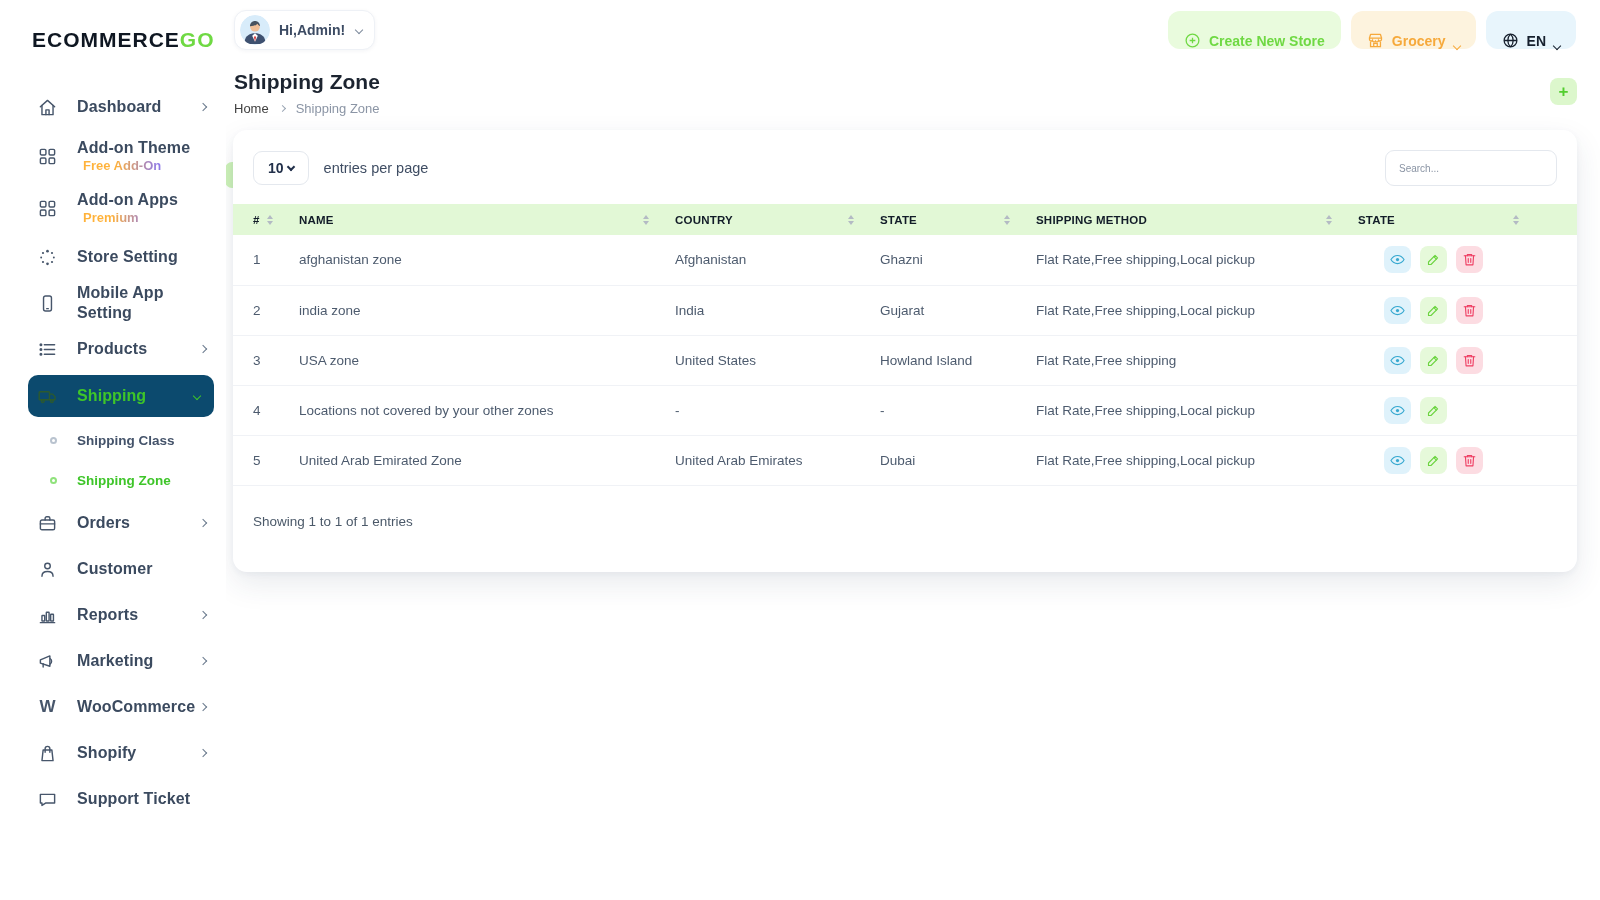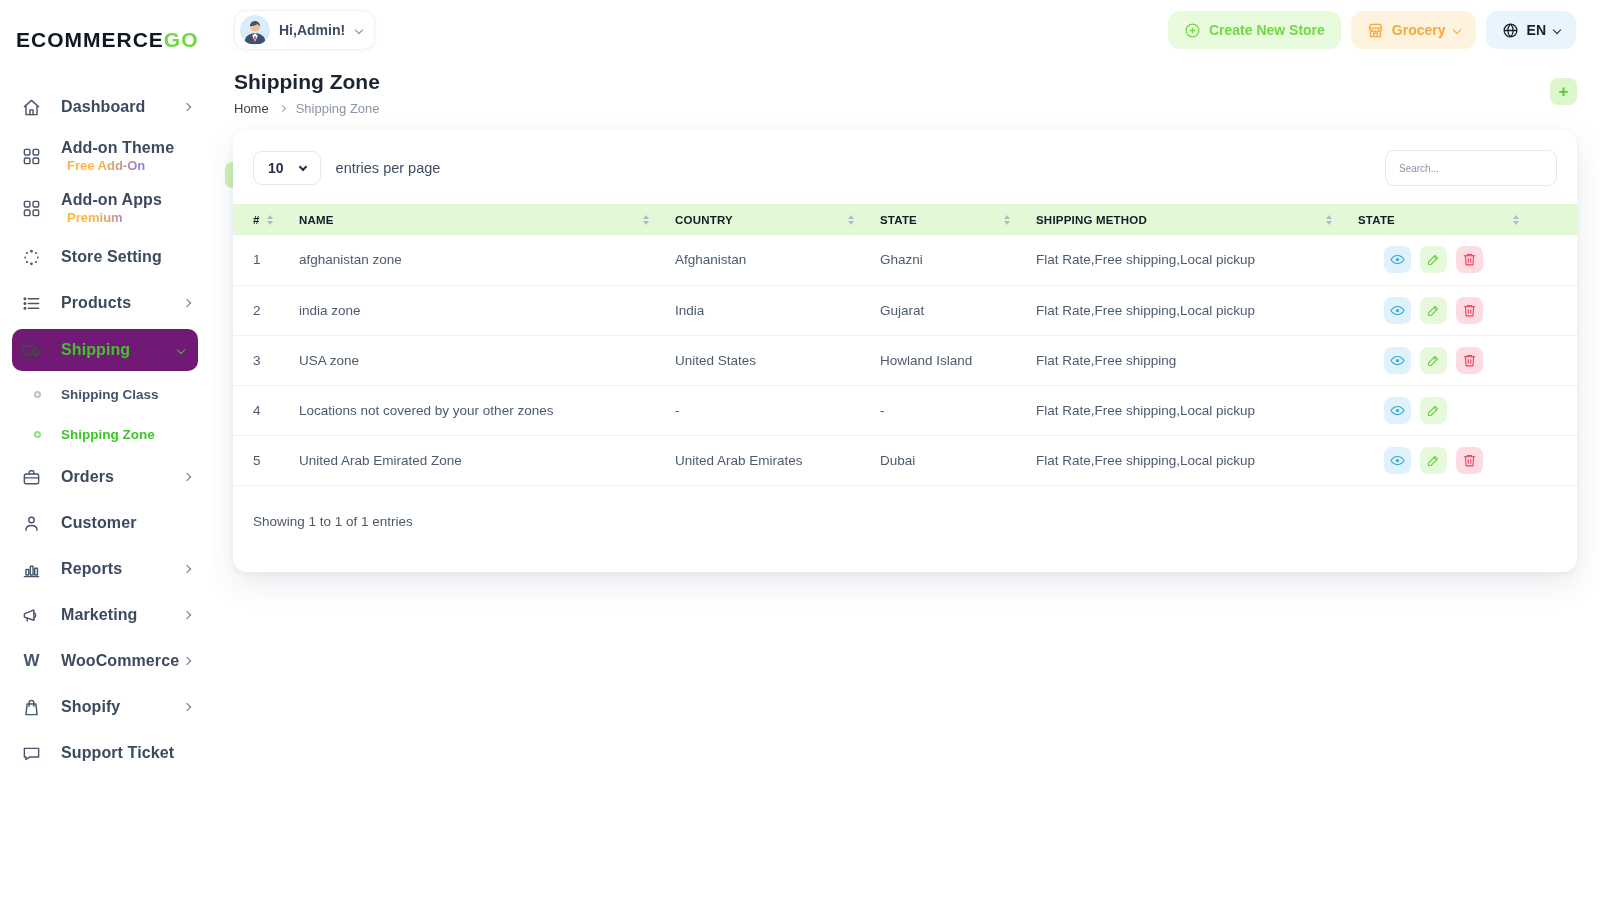--- a/index.html
+++ b/index.html
@@ -1,55 +1,55 @@
 <!DOCTYPE html>
 <html><head>
 <meta charset="utf-8">
 <style>
   *{margin:0;padding:0;box-sizing:border-box}
   html,body{width:1600px;height:900px;overflow:hidden;background:#fff;
     font-family:"Liberation Sans","DejaVu Sans",sans-serif;color:#3b4a5f}
 
   
-  .sidebar{position:fixed;left:0;top:0;width:210px;height:862px;background:#fff;z-index:6;overflow:hidden}
+  .sidebar{position:fixed;left:16px;top:0;width:210px;height:862px;background:#fff;z-index:6;overflow:hidden}
   .logo{padding:28px 0 24px 16px;font-size:21px;font-weight:800;letter-spacing:1px}
   .logo .b{color:#0f1722}.logo .g{color:#6fd943}
   .nav{padding-top:8px}
   .nav-item{display:flex;align-items:center;height:46px;padding:0 20px 0 22px;cursor:pointer}
   .nav-item .ic{width:19px;height:19px;color:#47566b;flex:none;display:flex;align-items:center;justify-content:center}
   .nav-item .ic svg{width:100%;height:100%}
   .nav-item .ic .wletter{font-size:17px;font-weight:600;color:#47566b}
   .lblwrap{margin-left:20px;line-height:1.25}
   .nav-lbl{font-size:16px;font-weight:600;color:#3b4a5f;letter-spacing:.1px}
   .nav-sub{font-size:13px;font-weight:700;margin-left:6px;
     background:linear-gradient(90deg,#ffb23a 30%,#8f7ae8 70%);
     -webkit-background-clip:text;background-clip:text;color:transparent}
   .nav-item.twoline{height:52px}
   .chev-wrap{margin-left:auto;color:#68788c;display:flex}
   .chev{display:inline-block;width:6px;height:6px;border-right:1.8px solid currentColor;border-bottom:1.8px solid currentColor;transform:rotate(-45deg)}
   .chev.down{transform:rotate(45deg)}
-  .nav-item.active-pill{background:#701a75;border-radius:10px;margin:3px 12px;height:42px;padding:0 14px 0 10px}
+  .nav-item.active-pill{background:#0c4a6e;border-radius:10px;margin:3px 12px;height:42px;padding:0 14px 0 10px}
   .nav-item.active-pill .nav-lbl{color:#3ec529}
   .nav-item.active-pill .ic{color:#2c5a2e}
   .nav-item.active-pill .chev-wrap{color:#3ec529}
   .subitem{display:flex;align-items:center;height:40px;padding-left:34px;cursor:pointer}
   .subitem .dot{width:7px;height:7px;border:2px solid #b9c3cf;border-radius:50%;margin-right:20px;flex:none}
   .subitem .sub-lbl{font-size:13.5px;font-weight:600;color:#44536a}
   .subitem.active .sub-lbl{color:#3ec529;font-weight:700}
   .subitem.active .dot{border-color:#90e27c}
 
   
   .topbar{margin-left:210px;display:flex;align-items:center;justify-content:space-between;padding:10px 24px 4px}
   .user-pill{display:flex;align-items:center;gap:9px;background:#fff;border:1px solid #eef1f6;border-radius:12px;
     padding:4px 12px 4px 5px;box-shadow:0 1px 4px rgba(25,40,70,.05);cursor:pointer}
   .avatar{width:30px;height:30px;border-radius:50%;overflow:hidden;flex:none}
   .user-name{font-size:14px;font-weight:700;color:#3c4b63}
   .user-pill .chev{color:#7d8a9c;margin-left:2px}
   .right-group{display:flex;gap:10px}
-  .pill{display:flex;align-items:center;gap:8px;height:38px;padding:0 16px;border-radius:12px;
+  .pill{display:flex;align-items:flex-end;gap:8px;height:38px;padding:0 16px;border-radius:12px;
     font-size:14px;font-weight:600;cursor:pointer;border:none}
   .pill .ic{width:17px;height:17px;display:flex}
   .pill .ic svg{width:100%;height:100%}
   .pill.green{background:#e9fbdd;color:#6fd943}
   .pill.orange{background:#fdf3de;color:#f6a93b}
   .pill.blue{background:#e8f5fc;color:#16202e}
 
   
   .title-row{margin-left:210px;display:flex;justify-content:space-between;align-items:flex-start;padding:16px 23px 0 24px}
   .page-title{font-size:21px;font-weight:700;color:#1c2430}
@@ -59,21 +59,21 @@
   .crumb-cur{color:#8b95a5}
   .add-btn{width:27px;height:27px;border-radius:8px;background:#dcf7cc;color:#52ce2e;border:none;
     font-size:17px;font-weight:700;display:flex;align-items:center;justify-content:center;cursor:pointer;margin-top:8px}
 
   
   .peek{position:absolute;left:225px;top:162px;width:16px;height:26px;background:#cdf2b8;border-radius:7px;z-index:1}
   .card{position:relative;z-index:2;margin:14px 23px 0 233px;background:#fff;border-radius:14px;
     box-shadow:0 12px 30px rgba(40,60,90,.10),0 2px 6px rgba(40,60,90,.05);padding:14px 0 30px;min-height:442px}
   .controls{display:flex;justify-content:space-between;align-items:center;padding:6px 20px 18px}
   .entries{display:flex;align-items:center}
-  .select-box{display:flex;align-items:center;gap:16px;border:1.5px solid #e4e8ee;border-radius:9px;
+  .select-box{display:flex;align-items:center;gap:4px;border:1.5px solid #e4e8ee;border-radius:9px;
     padding:8px 14px;font-size:14px;color:#22304a;font-weight:600;cursor:pointer;background:#fff}
   .select-box .chev{width:6px;height:6px;border-width:2px;color:#22304a;margin-top:-3px}
   .entries-label{margin-left:15px;font-size:14.5px;color:#3f4d63}
   .search input{width:172px;height:36px;border:1.5px solid #e4e8ee;border-radius:9px;padding:0 13px;
     font-size:10px;color:#44536a;outline:none;background:#fff}
   .search input::placeholder{color:#8a94a4}
 
   table{width:100%;border-collapse:collapse;table-layout:fixed}
   thead th{background:#e2f8d6;height:31px;font-size:11.5px;font-weight:700;color:#121c28;
     text-align:left;padding:0 26px 0 0;letter-spacing:.2px}
@@ -148,20 +148,29 @@
             <circle cx="6.3" cy="17.7" r="1.4"></circle>
             <circle cx="4" cy="12" r="1.2"></circle>
             <circle cx="6.3" cy="6.3" r="1.4"></circle>
           </svg>
         </span>
         <div class="lblwrap"><span class="nav-lbl">Store Setting</span></div>
       </div>
       <div class="nav-item">
         <span class="ic">
           <svg viewBox="0 0 24 24" fill="none" stroke="currentColor" stroke-width="1.8" stroke-linecap="round" stroke-linejoin="round">
+            <rect x="7" y="2.5" width="10" height="19" rx="2.5"></rect>
+            <path d="M11 18.5h2"></path>
+          </svg>
+        </span>
+        <div class="lblwrap"><span class="nav-lbl">Mobile App Setting</span></div>
+      </div>
+      <div class="nav-item">
+        <span class="ic">
+          <svg viewBox="0 0 24 24" fill="none" stroke="currentColor" stroke-width="1.8" stroke-linecap="round" stroke-linejoin="round">
             <path d="M8 6h13M8 12h13M8 18h13"></path>
             <circle cx="3.7" cy="6" r="1" fill="currentColor"></circle>
             <circle cx="3.7" cy="12" r="1" fill="currentColor"></circle>
             <circle cx="3.7" cy="18" r="1" fill="currentColor"></circle>
           </svg>
         </span>
         <div class="lblwrap"><span class="nav-lbl">Products</span></div>
         <span class="chev-wrap">
           <i class="chev"></i>
         </span>

